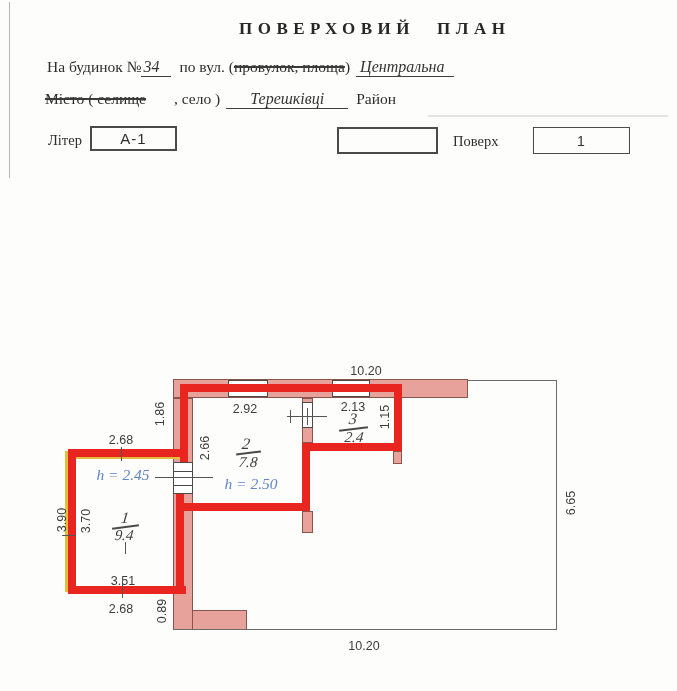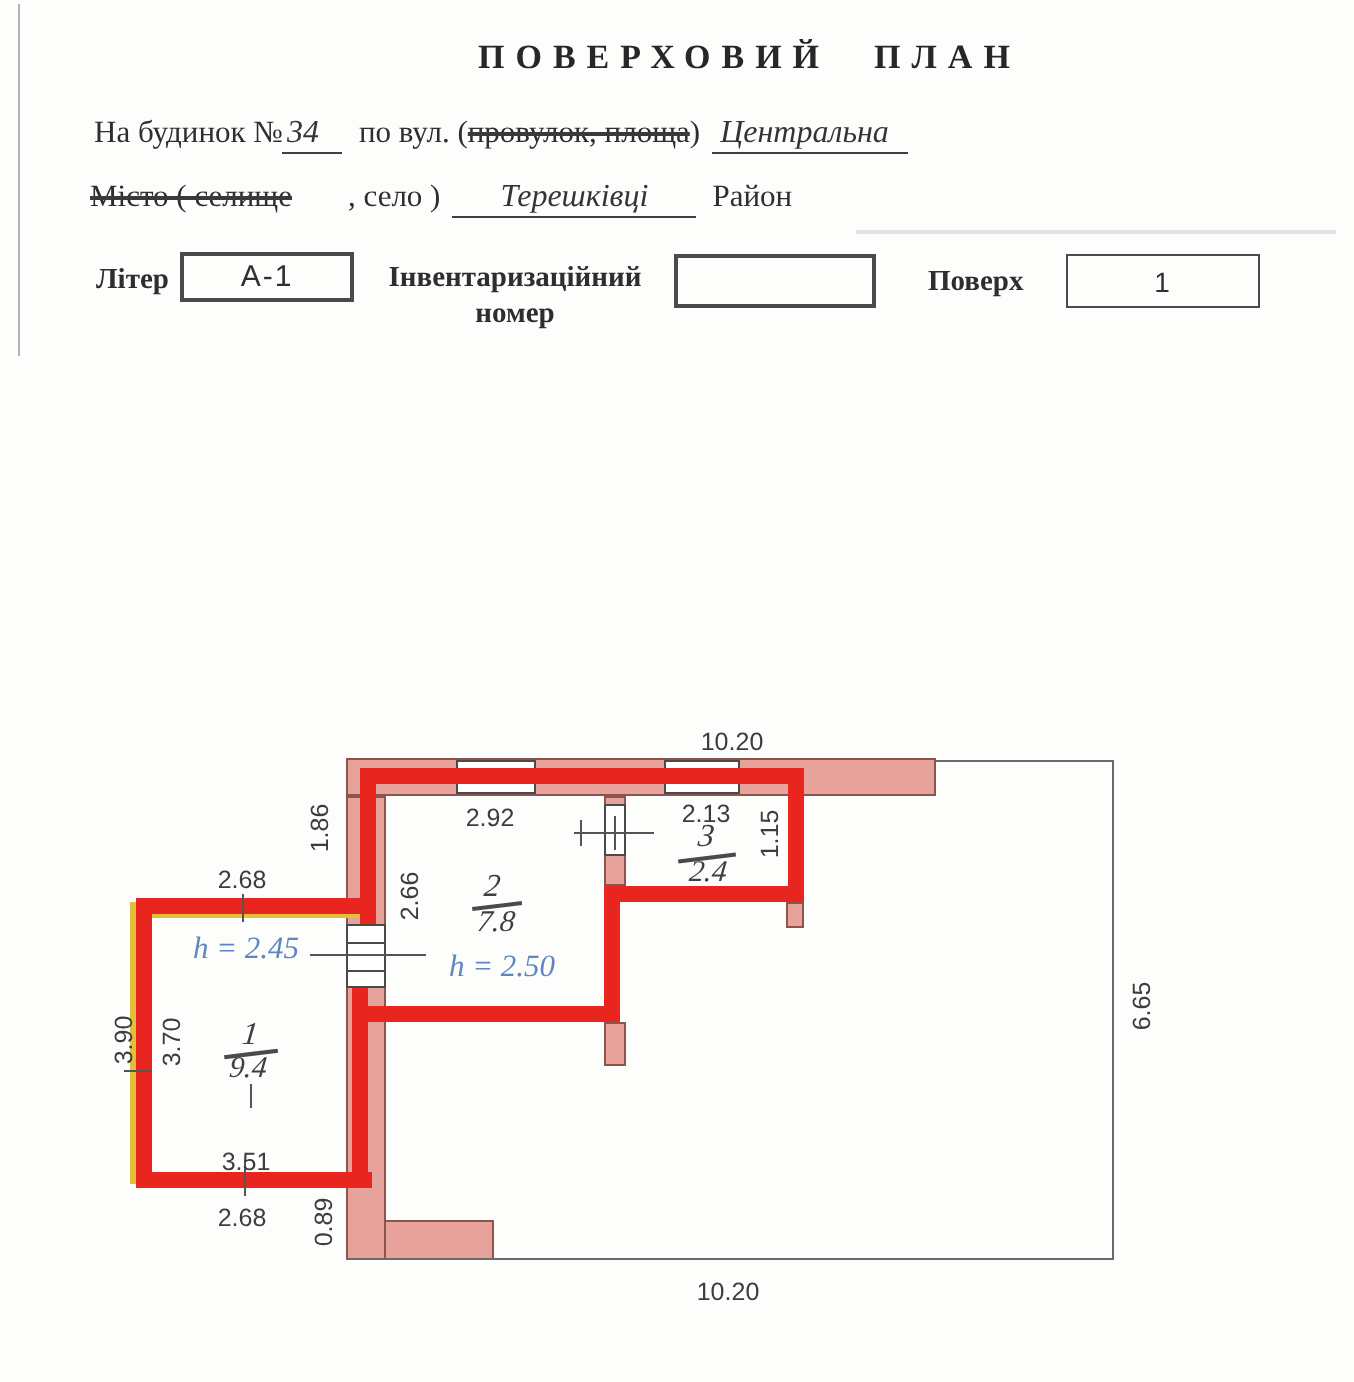--- a/index.html
+++ b/index.html
@@ -9,21 +9,21 @@
   
   .title{position:absolute;left:239px;top:19px;display:flex;gap:22px;
          font-weight:bold;font-size:17px;letter-spacing:5.5px;color:#272727;white-space:nowrap;justify-content:center;}
   .formline{position:absolute;display:flex;align-items:baseline;font-size:15.5px;white-space:nowrap;}
   .strike{text-decoration:line-through;text-decoration-thickness:1.5px;text-decoration-color:#3a3a3a;}
   .hand{font-style:italic;font-size:16px;color:#343434;}
   .uline{border-bottom:1.2px solid #3f3f3f;}
   .fieldbox{position:absolute;border:2px solid #4a4a4a;box-sizing:border-box;background:transparent;
             display:flex;align-items:center;justify-content:center;
             font-family:"Liberation Sans",sans-serif;font-size:15px;color:#303030;letter-spacing:1px;}
-  .lbl{position:absolute;font-size:14.5px;color:#2e2e2e;white-space:nowrap;font-weight:bold;}
+  .lbl{position:absolute;font-size:14.5px;color:#2e2e2e;white-space:nowrap;}
 
   
   .wall{position:absolute;background:var(--wall,#e7a29b);border:1px solid var(--wall-border,#8c554b);box-sizing:border-box;}
   .win{position:absolute;background:#ffffff;border:1px solid #4a4a4a;box-sizing:border-box;}
   .winline{position:absolute;background:#4a4a4a;height:1px;left:0;right:0;}
   .red{position:absolute;background:var(--red,#e8251f);}
   .yellow{position:absolute;background:var(--yellow,#e2bf3a);}
   .tline{position:absolute;background:#6a6a6a;}
   .lead{position:absolute;background:#555555;}
   .fbar{position:absolute;height:1.5px;background:#4a4a4a;transform:rotate(-7deg);}
@@ -62,28 +62,24 @@
     <span class="strike">Місто ( селище</span>
     <span style="margin-right:6px;margin-left:28px;">, село )</span>
     <span class="hand uline" style="display:inline-block;width:122px;text-align:center;">Терешківці</span>
     <span style="margin-left:8px;">Район</span>
   </div>
 
   <span class="lbl" style="left:48px;top:132px;">Літер</span>
   <div class="fieldbox" style="left:90px;top:126px;width:87px;height:25px;">
     <span>А-1</span>
   </div>
-  <div class="lbl" style="left:185px;top:130px;width:145px;text-align:center;line-height:1.25;">
-    <span>Інвентаризаційний</span><br>
-    <span>номер</span>
-  </div>
   <div class="fieldbox" style="left:337px;top:127px;width:101px;height:27px;">
     <span></span>
   </div>
-  <span class="lbl" style="left:464px;top:133px;">Поверх</span>
+  <span class="lbl" style="left:453px;top:133px;">Поверх</span>
   <div class="fieldbox" style="left:533px;top:127px;width:97px;height:27px;border-width:1.5px;font-size:14px;">
     <span>1</span>
   </div>
 
   <div>
 
     <div class="wall" style="left:173px;top:379px;width:295px;height:19px;"></div>
     <div class="wall" style="left:173px;top:398px;width:20px;height:232px;"></div>
     <div class="wall" style="left:192px;top:610px;width:55px;height:20px;"></div>
     <div class="wall" style="left:302px;top:398px;width:11px;height:45px;"></div>

